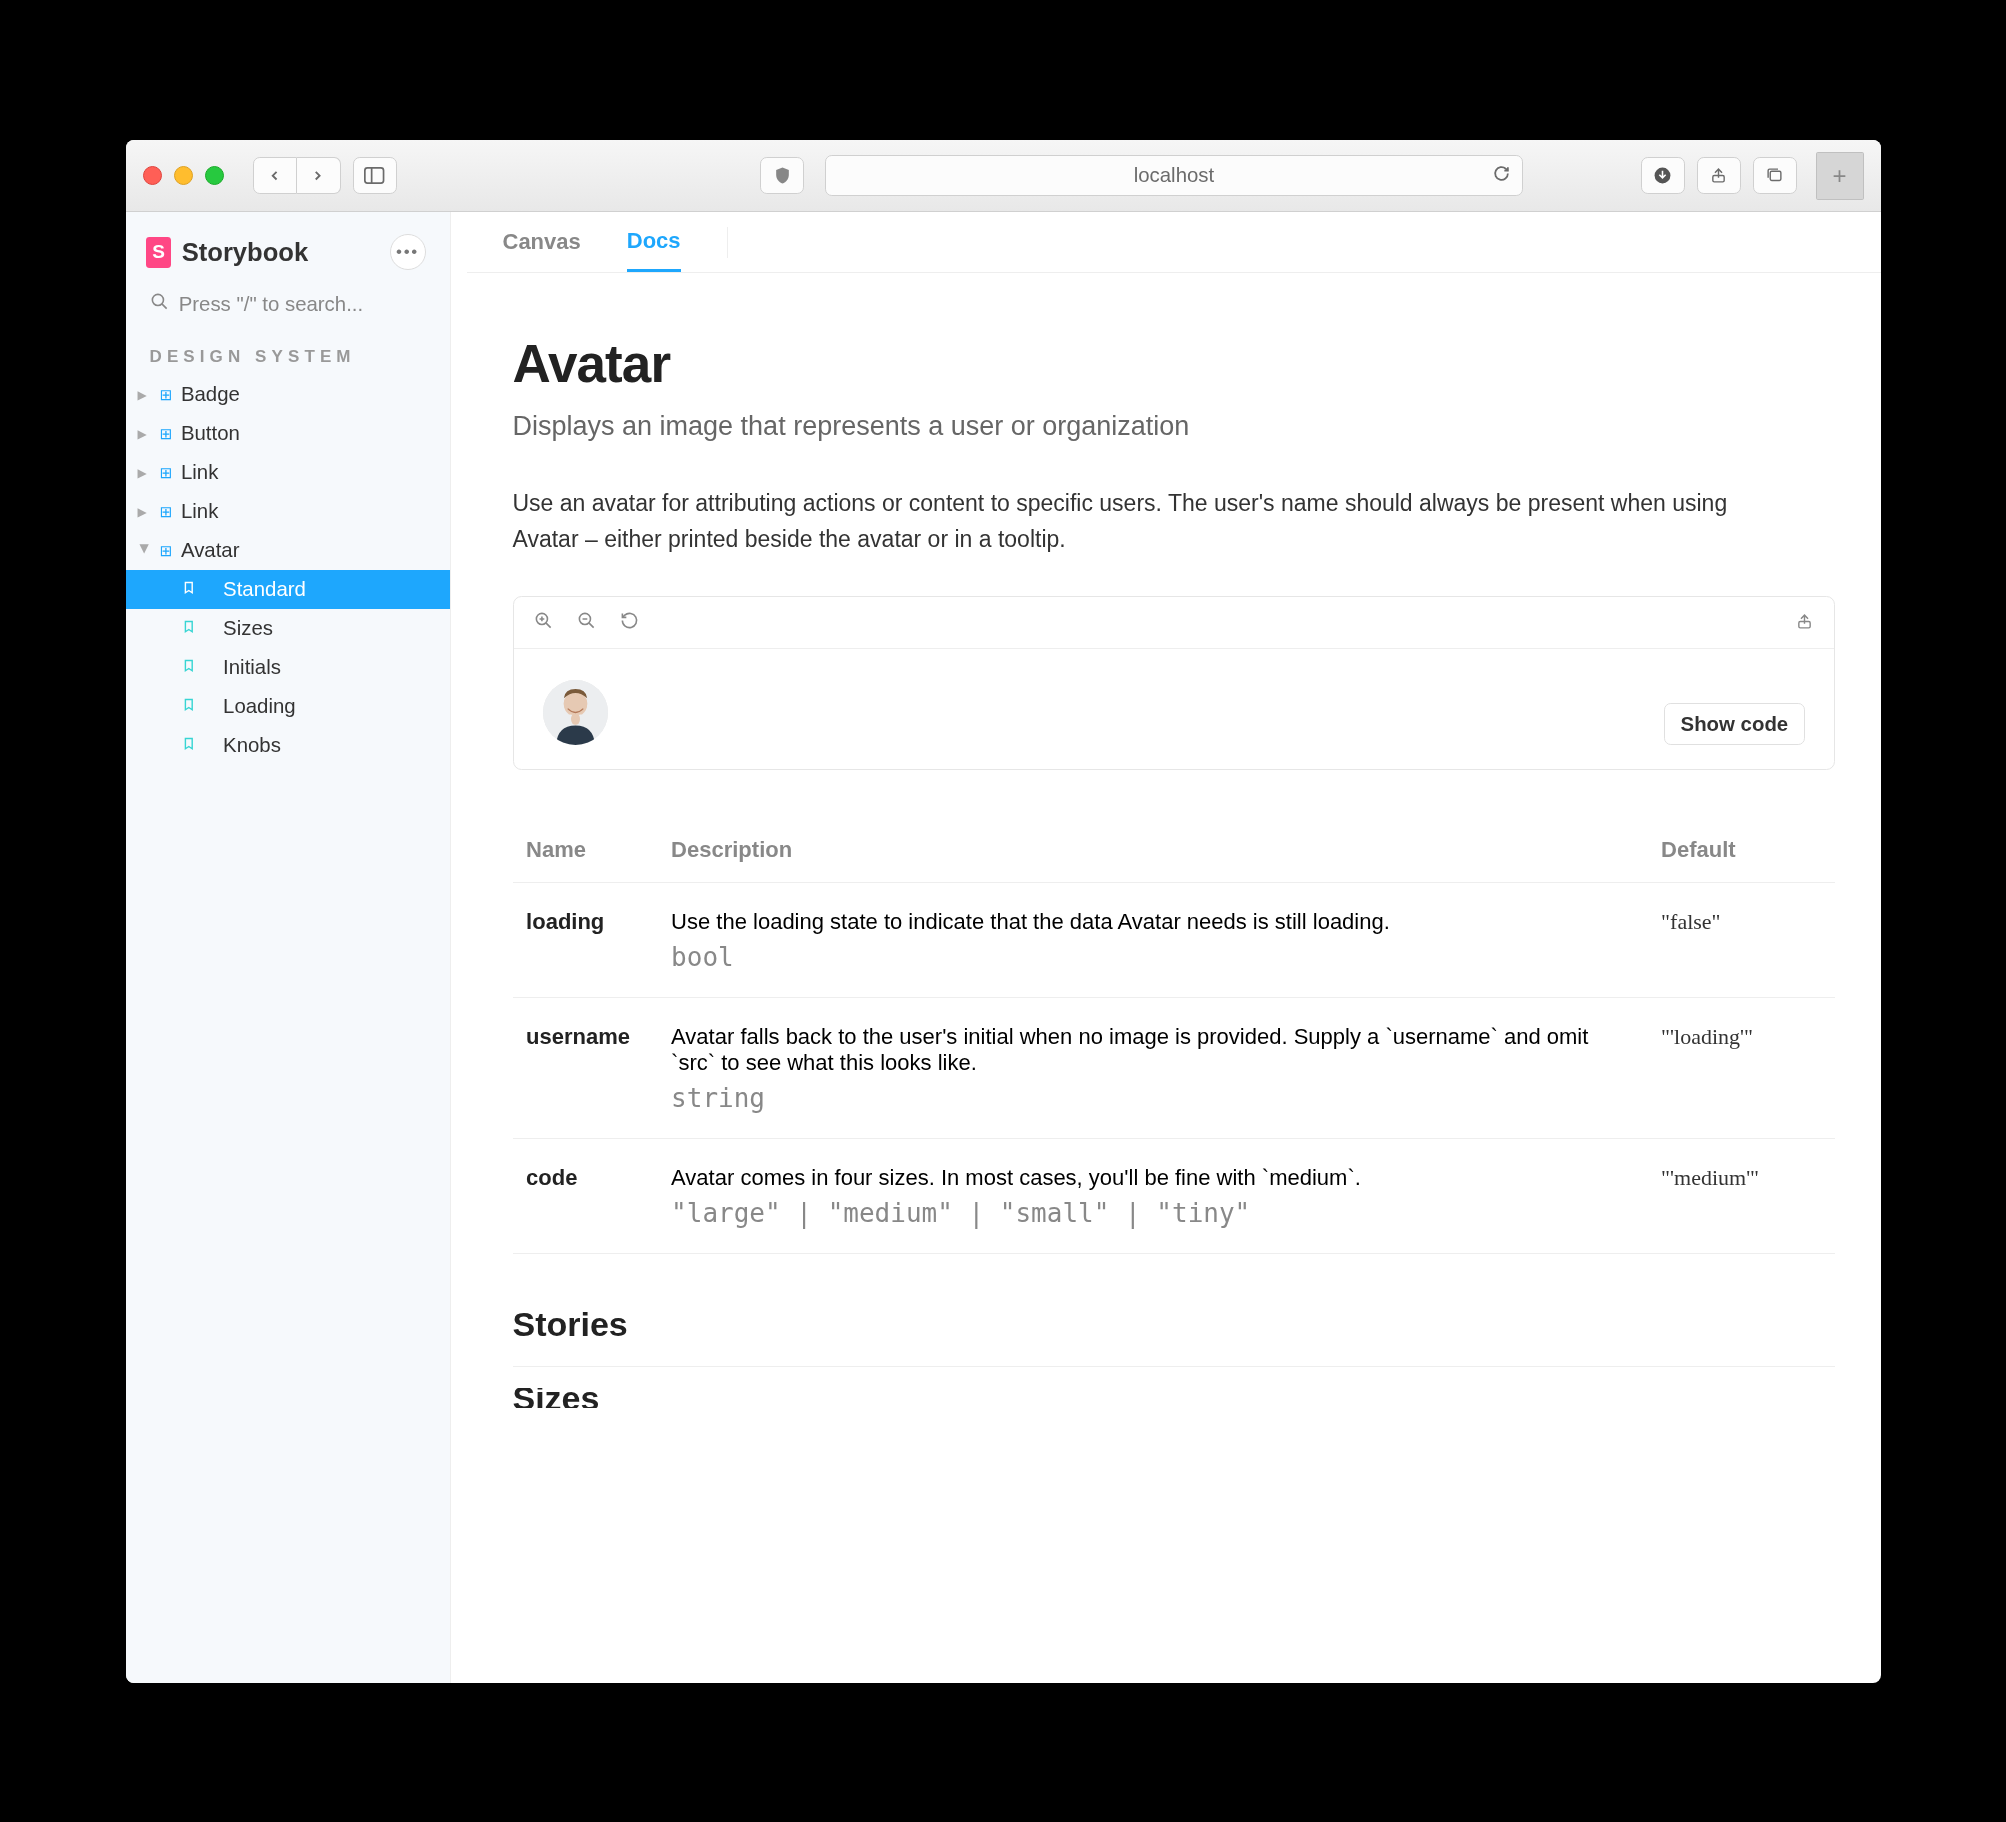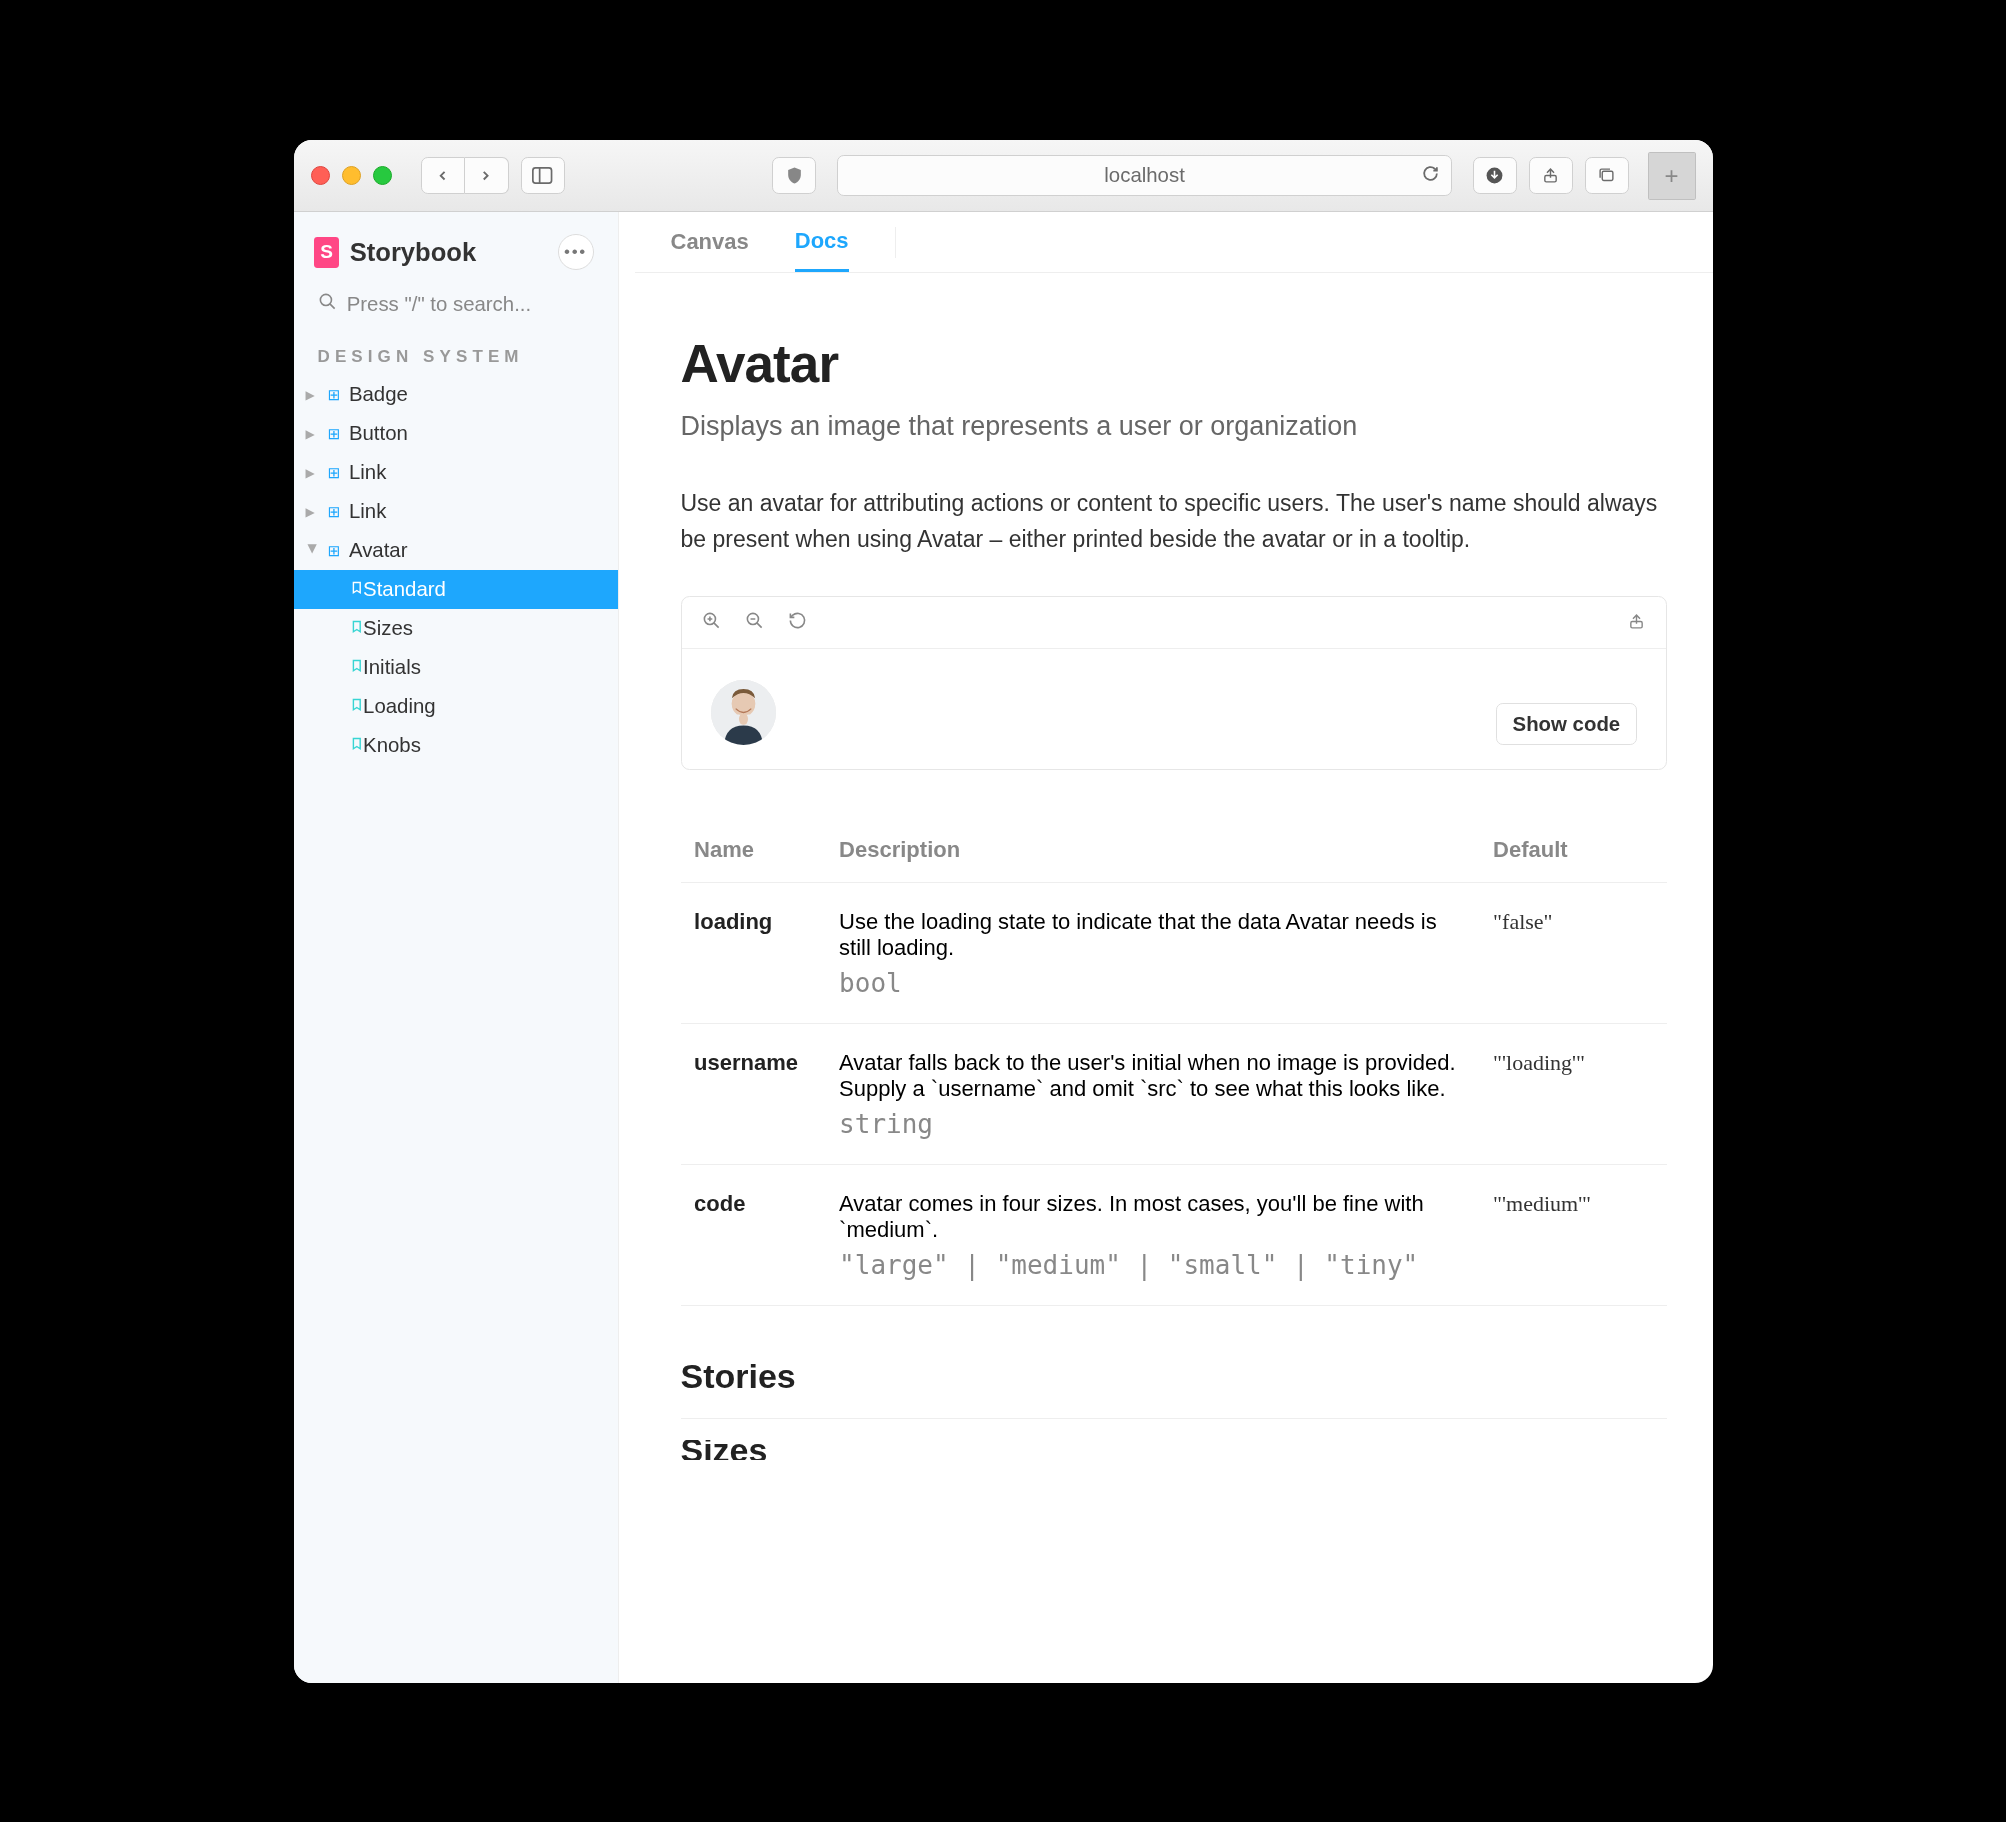--- a/index.html
+++ b/index.html
@@ -6,24 +6,24 @@
   html, body { height: 100%; }
   body {
     background: #000;
     font-family: -apple-system, BlinkMacSystemFont, "Segoe UI", Helvetica, Arial, sans-serif;
     display: flex;
     align-items: center;
     justify-content: center;
     min-height: 1823px;
   }
   .window {
-    width: 1419px;
+    width: 1755px;
     height: 1543px;
     background: #fff;
-    border-radius: 18px;
+    border-radius: 8px;
     overflow: hidden;
     box-shadow: 0 25.6px 68px rgba(0,0,0,0.5);
     display: flex;
     flex-direction: column;
   }
   
   .titlebar {
     height: 72px;
     background: linear-gradient(#f6f6f6,#e8e8e8);
     border-bottom: 0.9px solid #d0d0d0;
@@ -91,21 +91,21 @@
   }
   .tree{padding-bottom:17px;}
   .tree-item{
     display:flex;align-items:center;gap:8.5px;height:39px;padding-left:12px;
     font-size:20.4px;color:#333;cursor:pointer;
   }
   .tree-item .caret{width:13.6px;color:#aaa;font-size:12px;}
   .tree-item .comp-ico{color:#1ea7fd;font-size:15.3px;}
   .tree-item.expanded .caret{transform:rotate(90deg);}
   .story-item{
-    display:flex;align-items:center;gap:0;height:39px;padding-left:56px;
+    display:flex;align-items:center;gap:28px;height:39px;padding-left:56px;
     font-size:20.4px;color:#333;cursor:pointer;
   }
   .story-item .story-ico{font-size:15.3px;color:#37d5d3;}
   .story-item.selected{background:#1ea7fd;color:#fff;}
   .story-item.selected .story-ico{color:#fff;}
   
   .main{flex:1;display:flex;flex-direction:column;overflow:hidden;margin-left:16px;}
   .tabs{
     display:flex;align-items:center;height:61px;border-bottom:0.9px solid #eee;
     padding:0 36px;gap:46px;font-size:22px;

